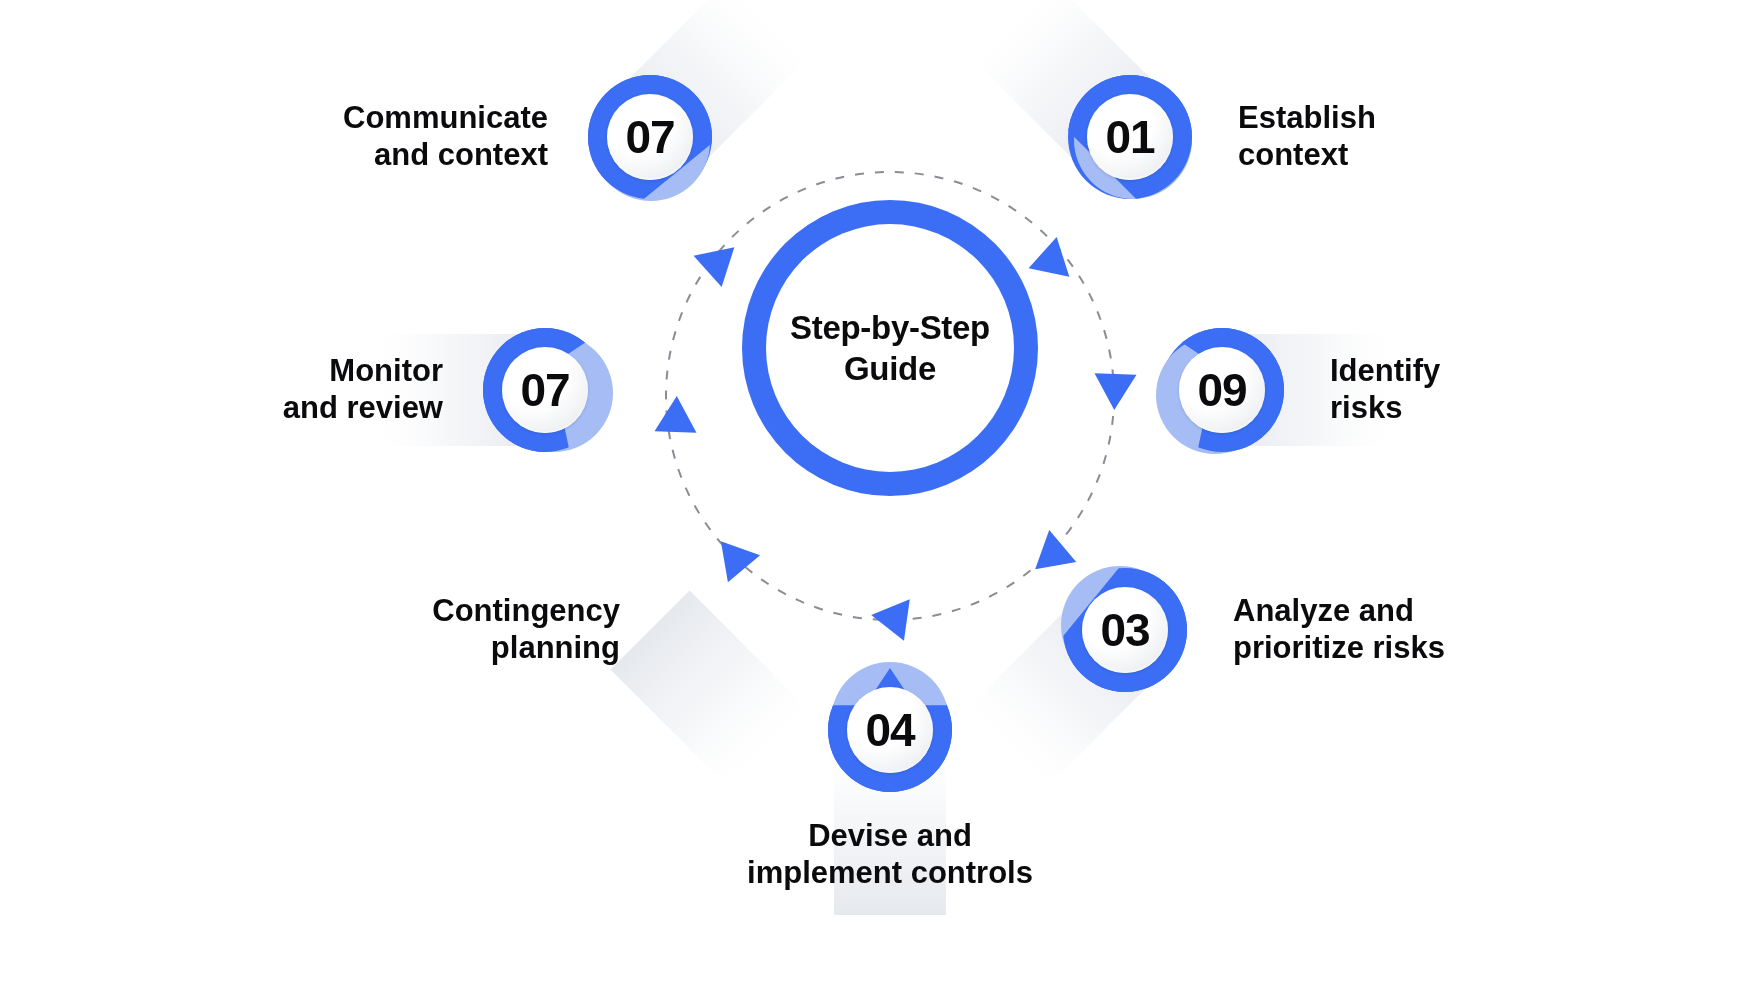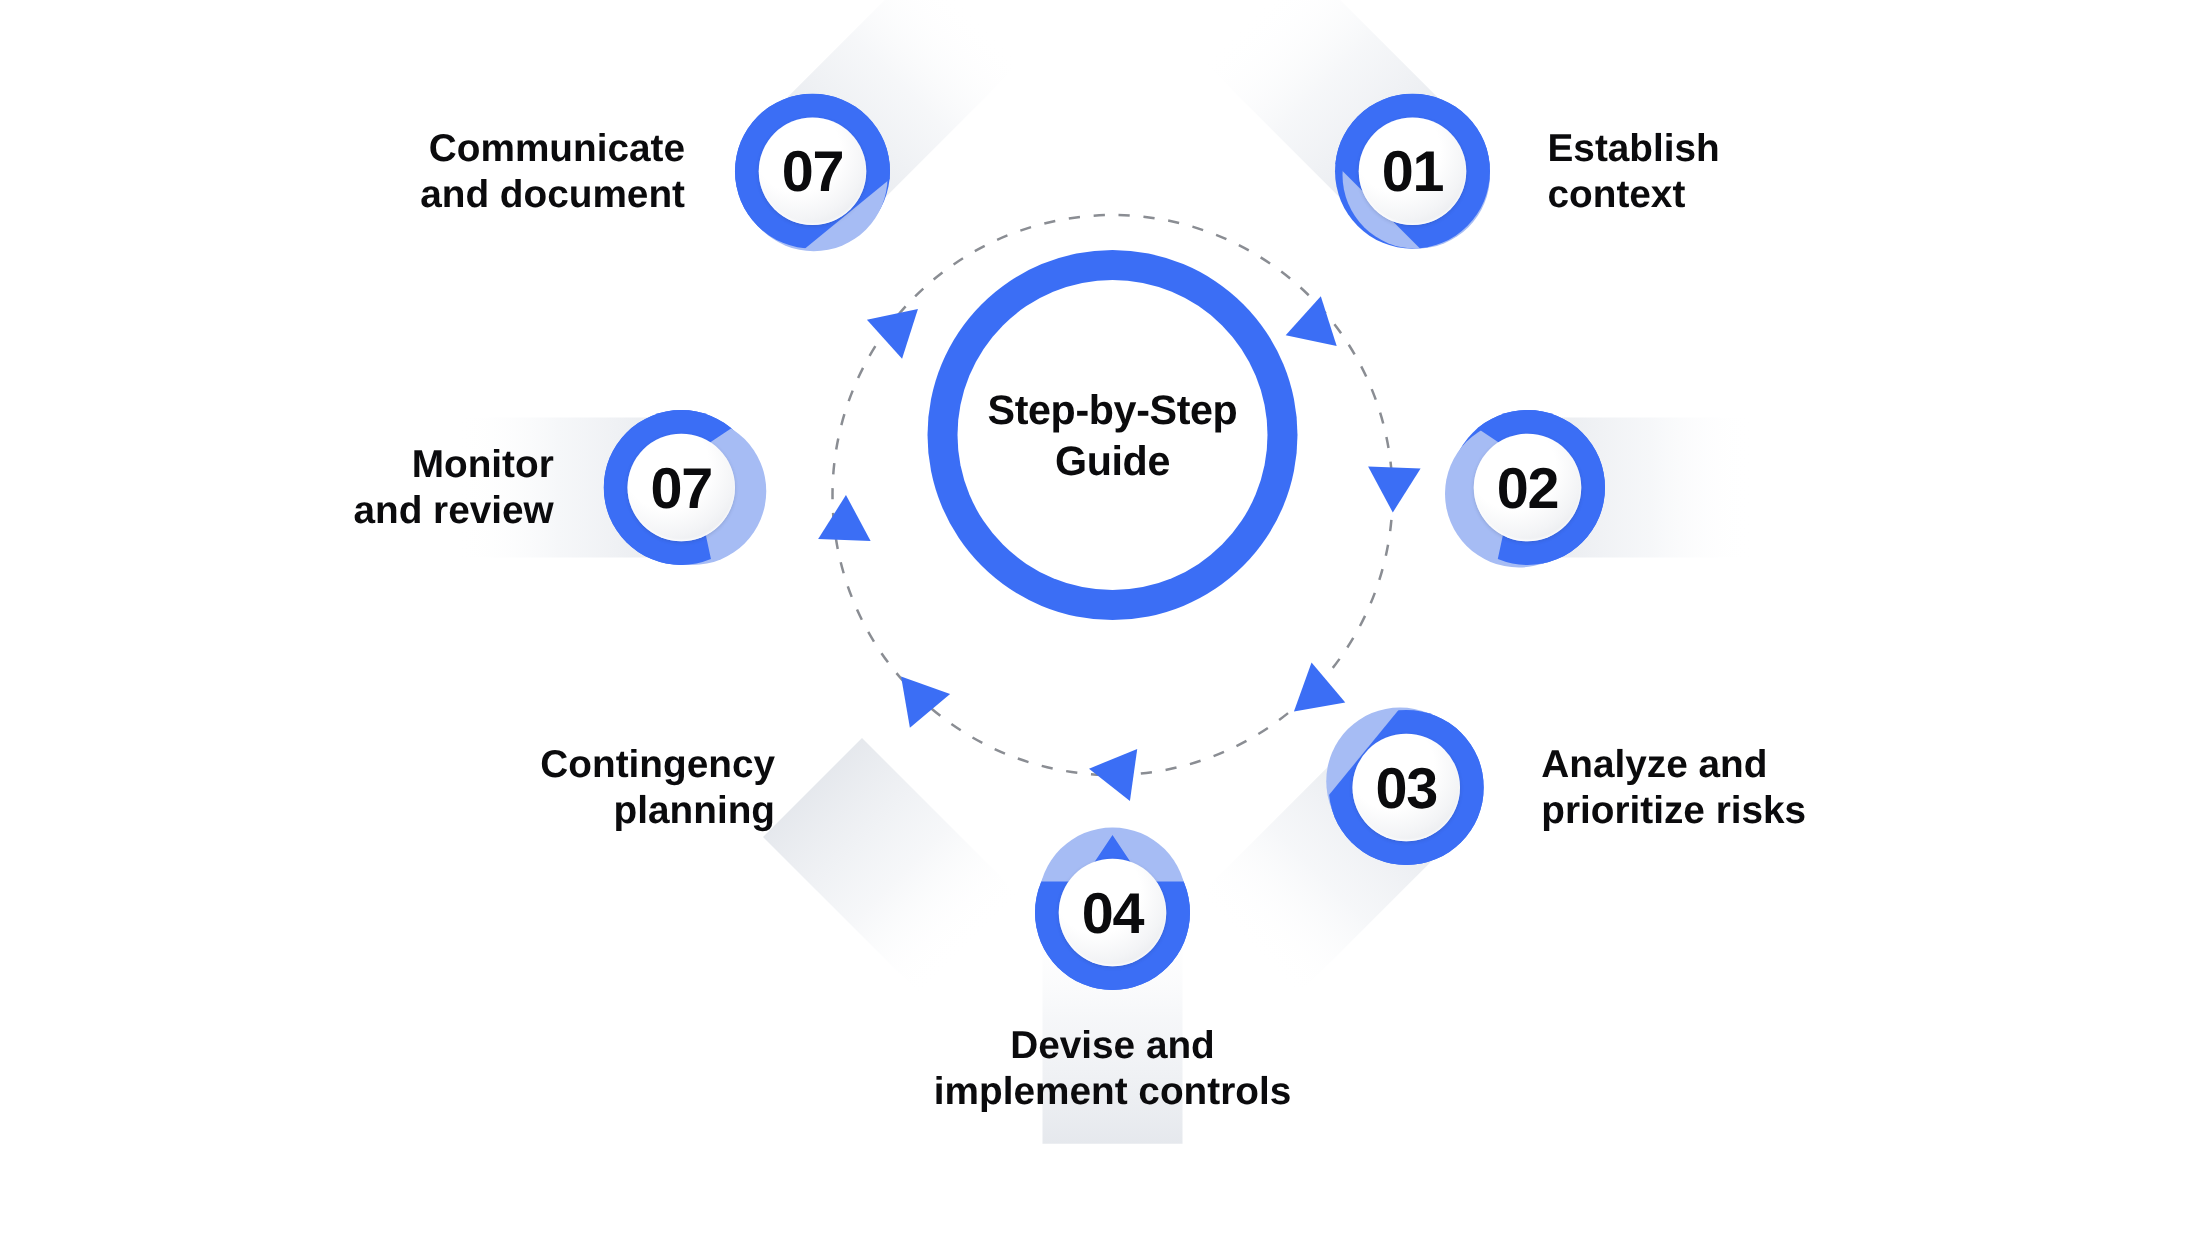--- a/index.html
+++ b/index.html
@@ -172,23 +172,25 @@
     </div>
   </div>
   <div class="label right" style="left:1238px;top:137px;">Establish
 context</div>
 
   <div class="node" style="left:1222px;top:390px;">
     <div class="ring-main"></div>
     <div class="ring-back" style="left:-4px;top:8px;"></div>
     <div class="ring-main" style="clip-path:polygon(0 0,100% 0,100% 100%,30% 100%,45% 30%);"></div>
     <div class="disc">
-      <span class="num">02</span>
-    </div>
-  </div>
+      <span class="num">09</span>
+    </div>
+  </div>
+  <div class="label right" style="left:1330px;top:390px;">Identify
+risks</div>
 
   <div class="node" style="left:1125px;top:630px;">
     <div class="ring-main"></div>
     <div class="ring-back" style="left:-2px;top:-2px;"></div>
     <div class="ring-main" style="clip-path:polygon(45% 0,100% 0,100% 100%,0 100%,0 55%);"></div>
     <div class="disc">
       <span class="num">03</span>
     </div>
   </div>
   <div class="label right" style="left:1233px;top:630px;">Analyze and
@@ -221,15 +223,15 @@
 
   <div class="node" style="left:650px;top:137px;">
     <div class="ring-main"></div>
     <div class="ring-back" style="left:4px;top:8px;"></div>
     <div class="ring-main" style="clip-path:polygon(0 0,100% 0,100% 55%,45% 100%,0 100%);"></div>
     <div class="disc">
       <span class="num">07</span>
     </div>
   </div>
   <div class="label left" style="right:1213px;top:137px;">Communicate
-and document</div>
+and context</div>
 
 </div>
 
 </body></html>

